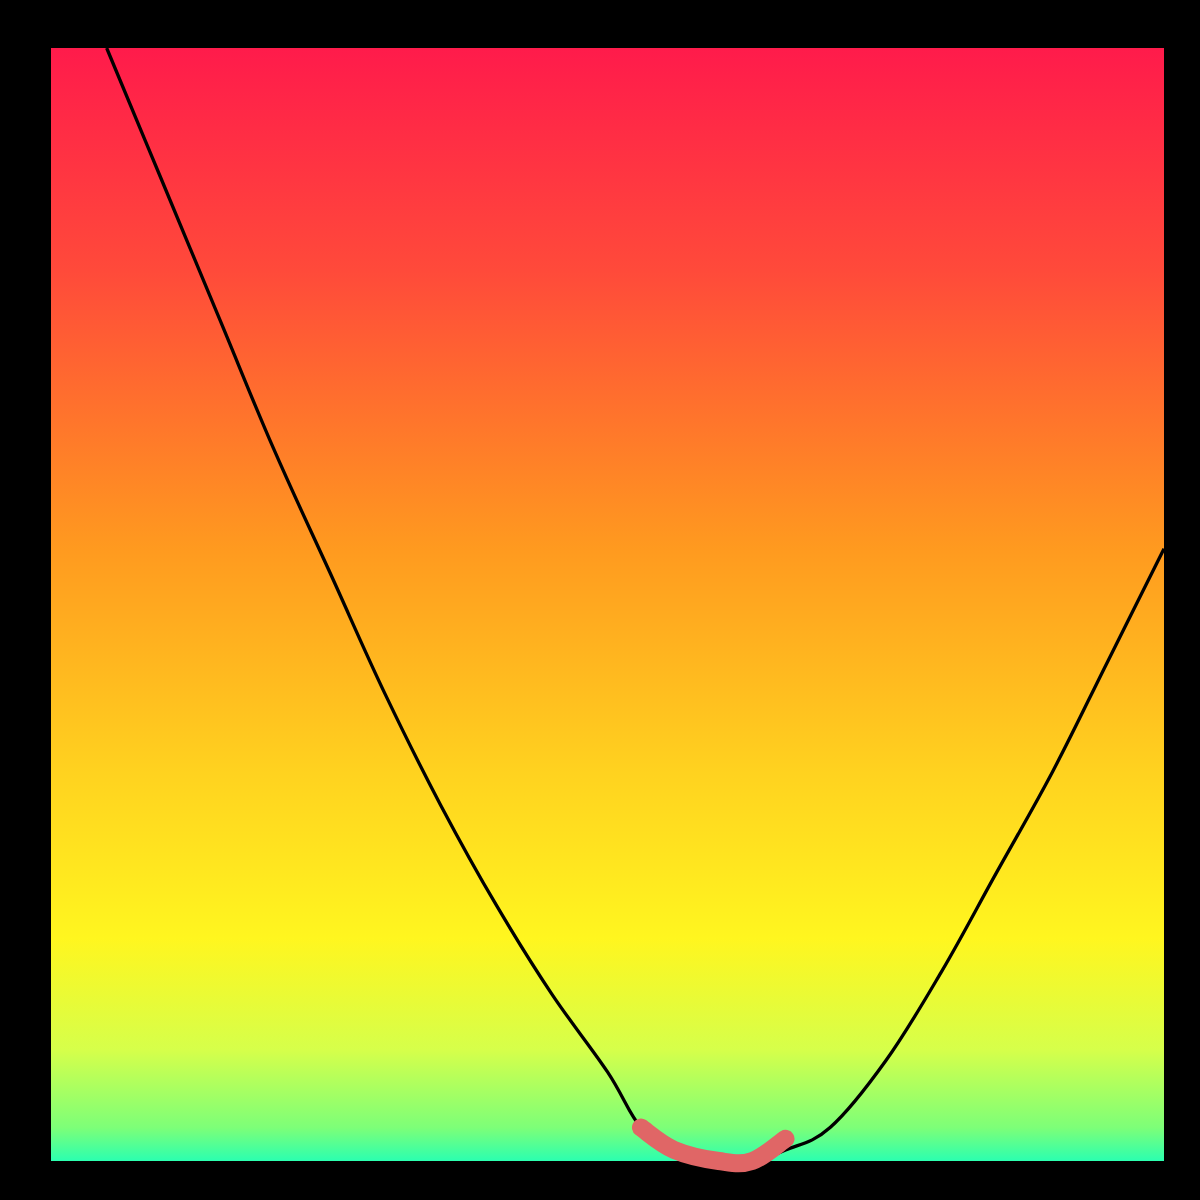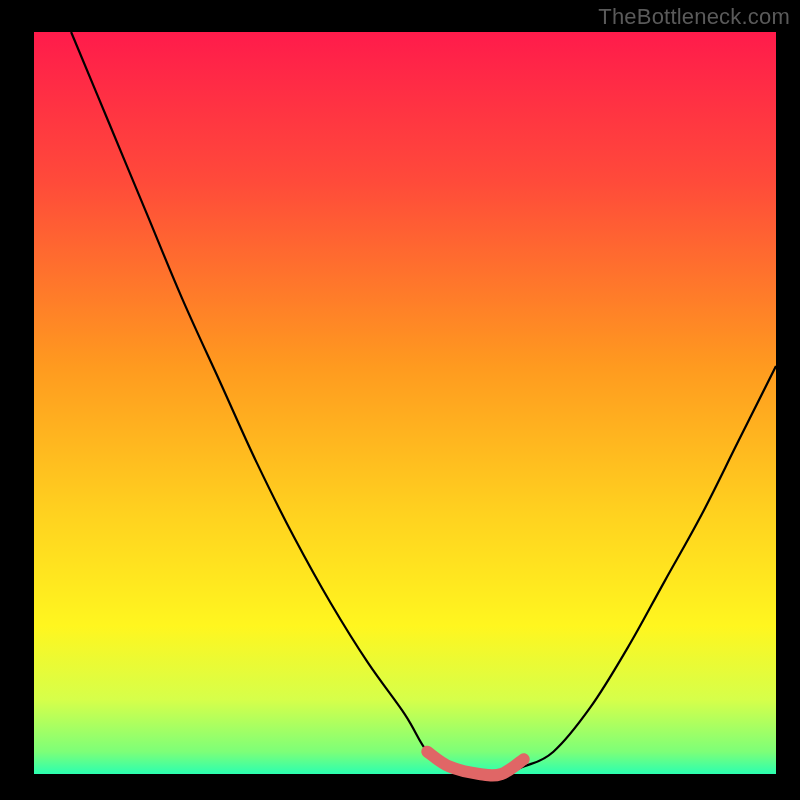--- a/index.html
+++ b/index.html
@@ -31,21 +31,20 @@
     position: absolute;
     top: 0;
     left: 0;
   }
 </style>
 </head>
 <body>
 
 <div class="frame">
 
-  <div class="watermark">TheBottleneck.com</div>
 
   <svg id="chart-svg" width="800" height="800" viewBox="0 0 800 800">
     <defs>
       <linearGradient id="bg-grad" x1="0" y1="0" x2="0" y2="1">
           <stop offset="0%" stop-color="#ff1b4b"></stop>
           <stop offset="20%" stop-color="#ff4a3a"></stop>
           <stop offset="45%" stop-color="#ff9a1f"></stop>
           <stop offset="65%" stop-color="#ffd21f"></stop>
           <stop offset="80%" stop-color="#fff61f"></stop>
           <stop offset="90%" stop-color="#d6ff4a"></stop>

